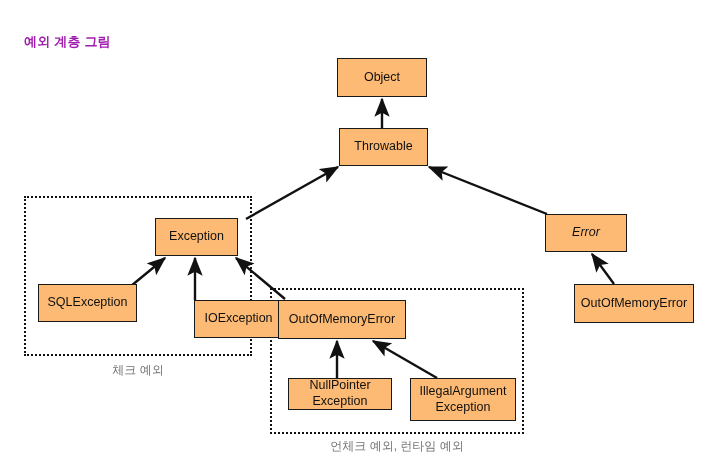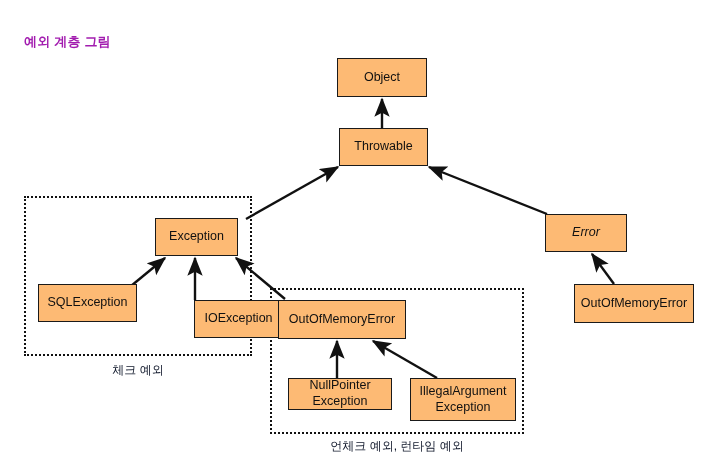--- a/index.html
+++ b/index.html
@@ -48,21 +48,21 @@
   .group-box {
     position: absolute;
     box-sizing: border-box;
     border: 2.4px dotted #111111;
     background: transparent;
     z-index: 1;
   }
   .group-label {
     position: absolute;
     font-size: 12px;
-    color: #0f172a;
+    color: #737373;
     text-align: center;
     white-space: nowrap;
     z-index: 2;
   }
   svg.edges {
     position: absolute;
     left: 0;
     top: 0;
     width: 702px;
     height: 464px;

